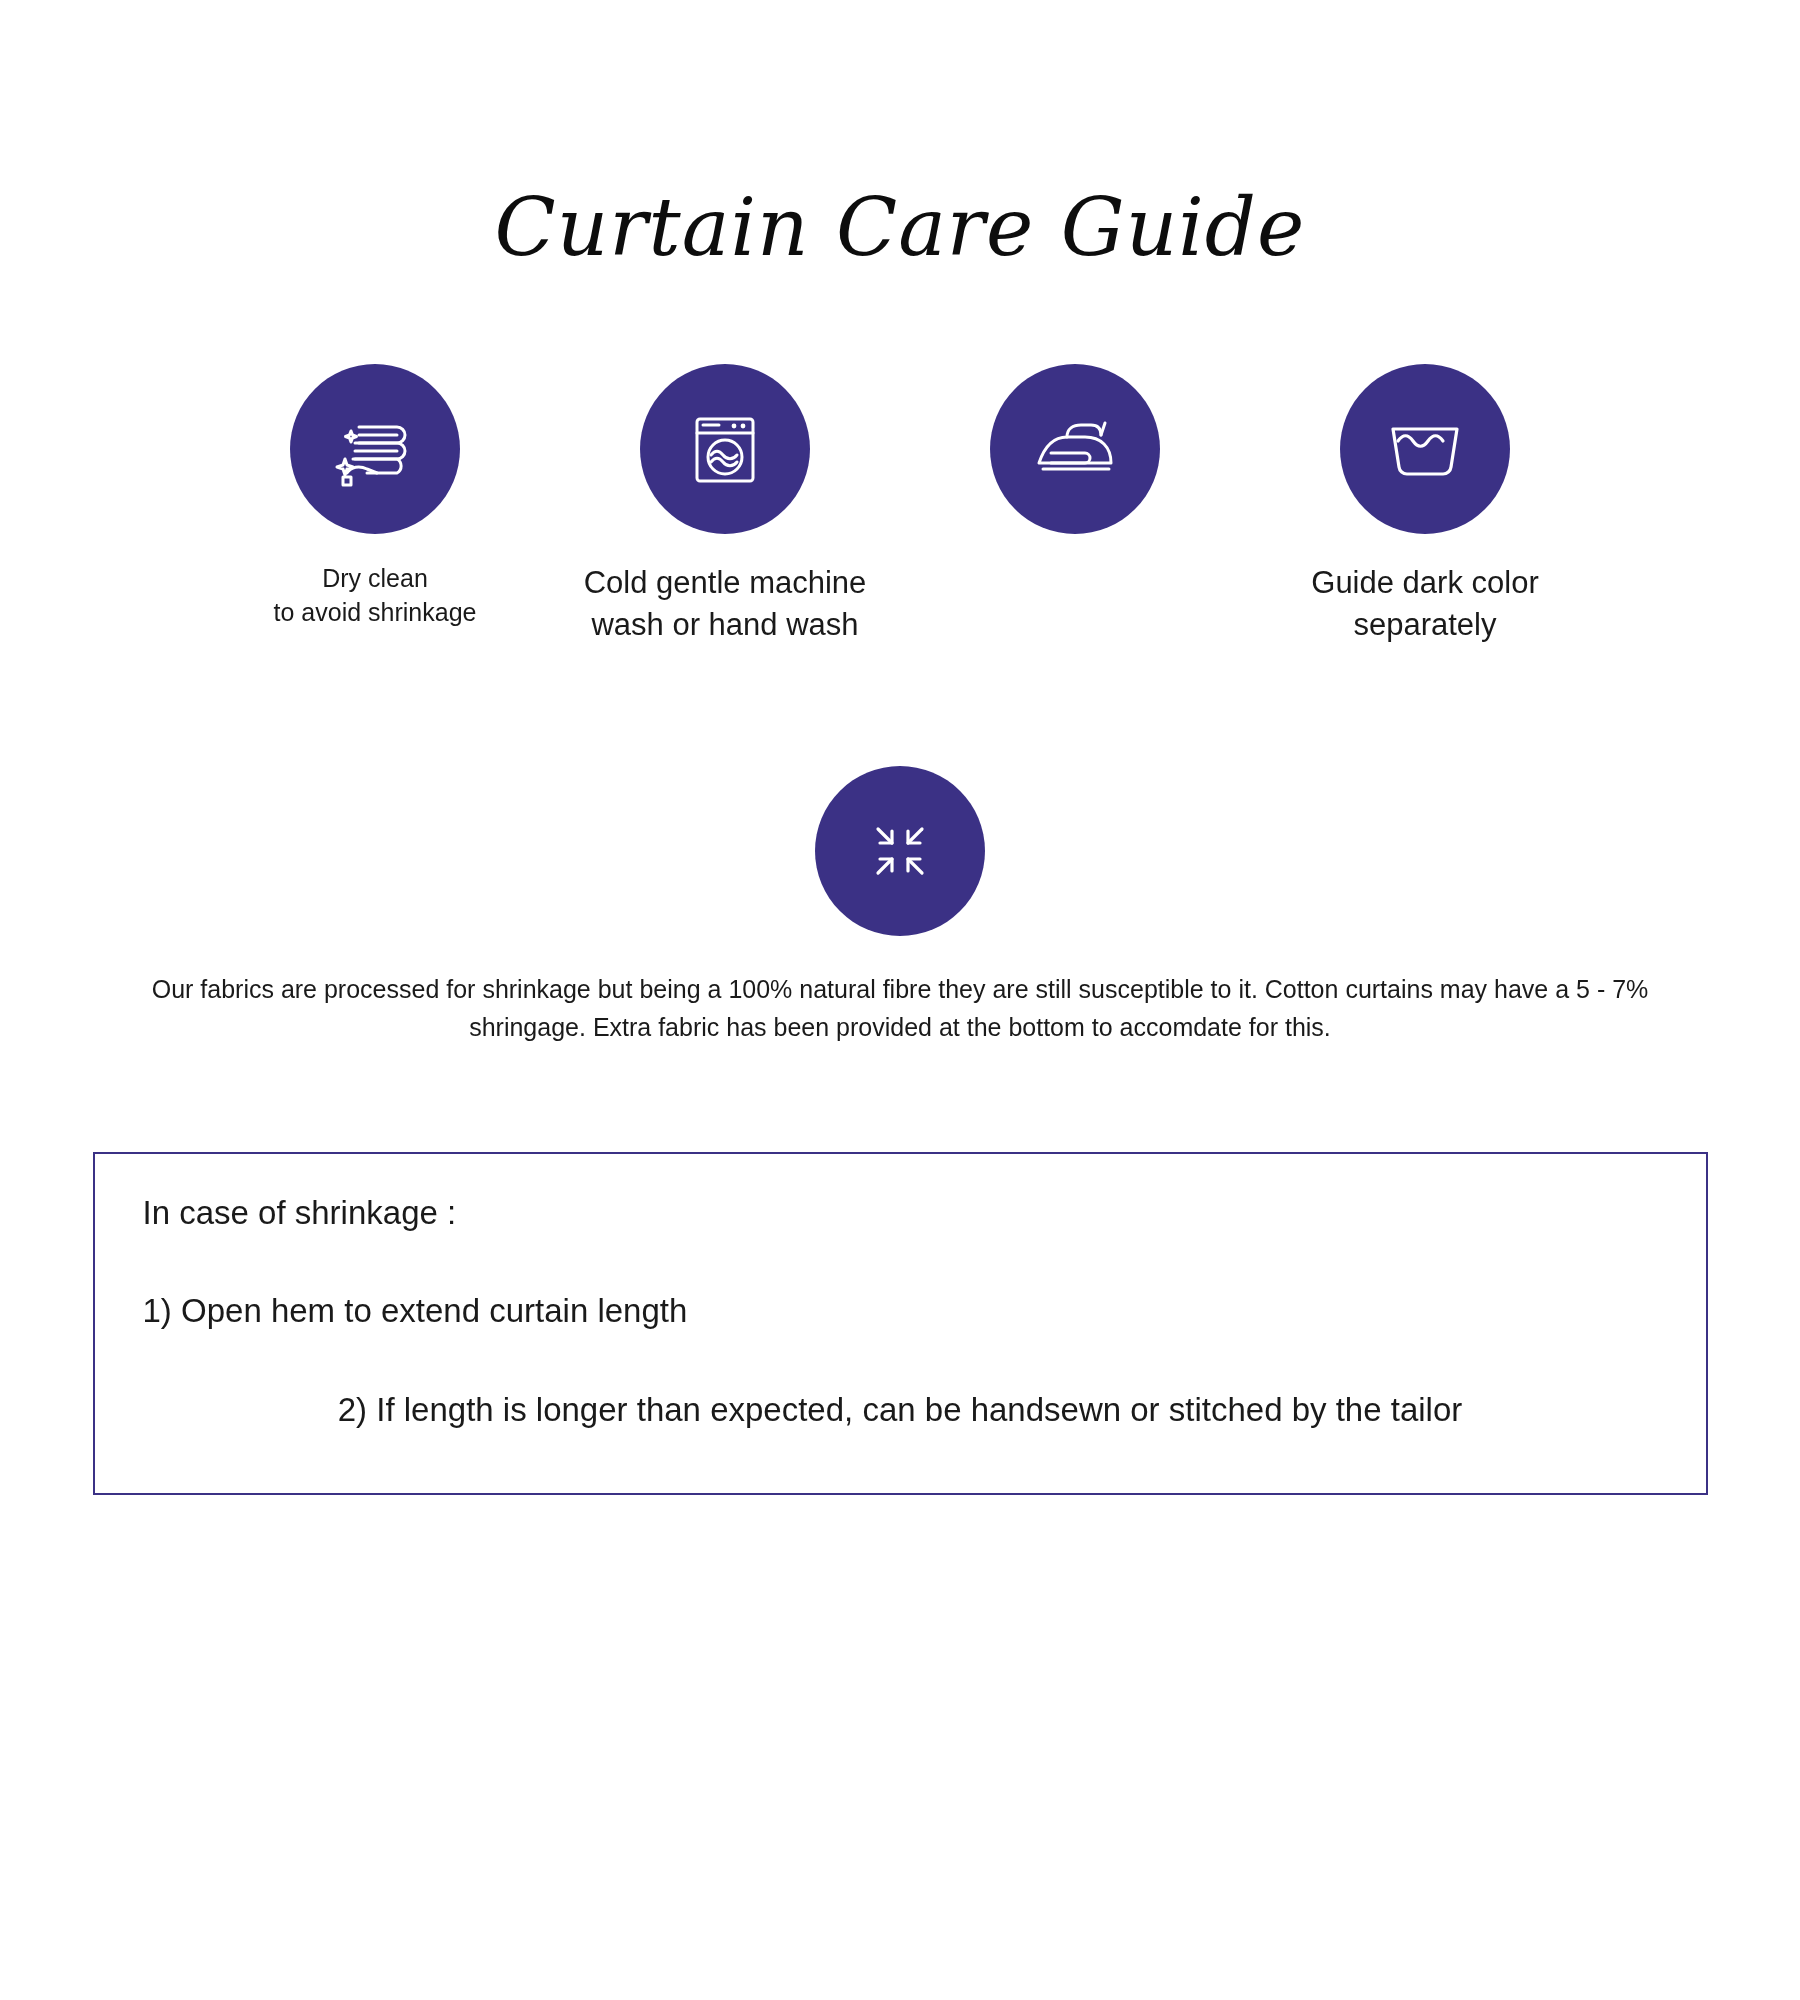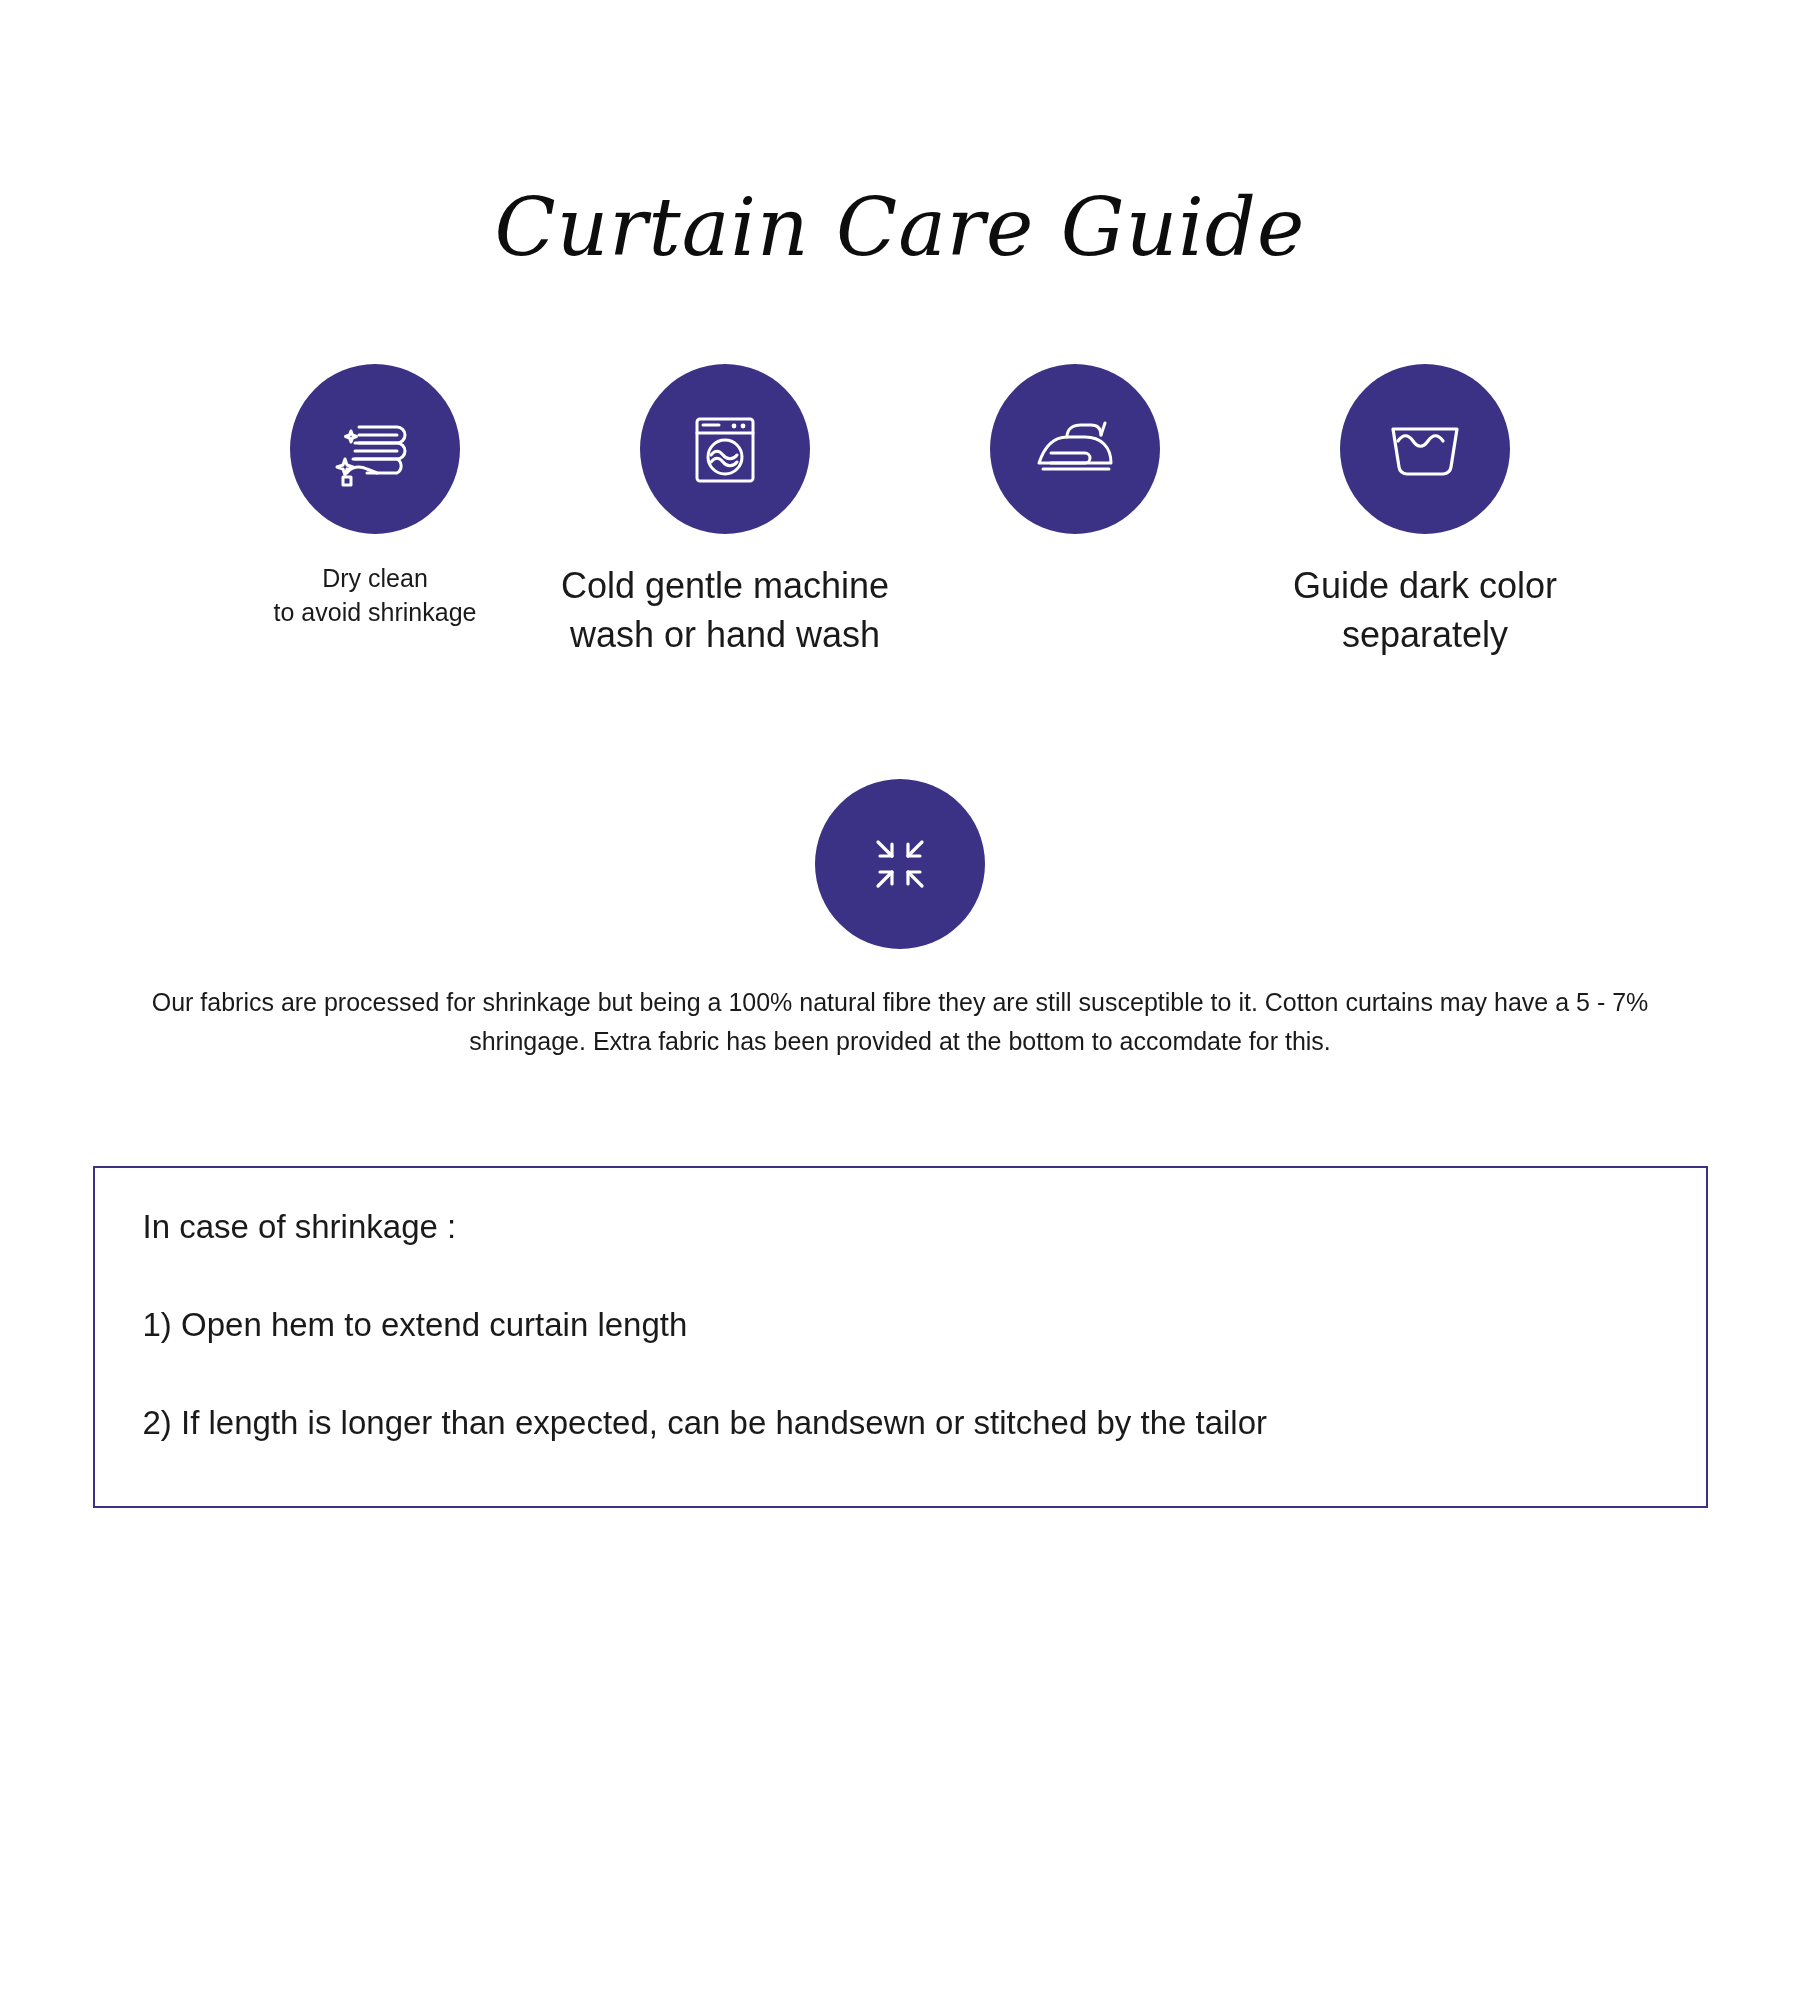--- a/index.html
+++ b/index.html
@@ -59,21 +59,21 @@
     align-items: center;
     justify-content: center;
     flex: none;
   }
   .badge svg {
     display: block;
   }
   .care-label {
     margin-top: 28px;
     text-align: center;
-    font-size: 36px;
+    font-size: 31px;
     line-height: 1.35;
     color: #1a1a1a;
     white-space: pre-line;
   }
   .care-item.small .care-label {
     font-size: 25px;
   }
 
   
   .shrink-wrap {
@@ -100,20 +100,21 @@
     padding: 36px 48px 56px 48px;
   }
   .box p {
     margin: 0 0 52px 0;
     font-size: 33px;
     line-height: 1.4;
     color: #1a1a1a;
   }
   .box p:last-child {
     margin-bottom: 4px;
+    text-align: center;
   }
 </style>
 </head>
 <body>
 
 <div class="page">
 
   <h1 class="title">Curtain Care Guide</h1>
 
   <div class="icon-row">

